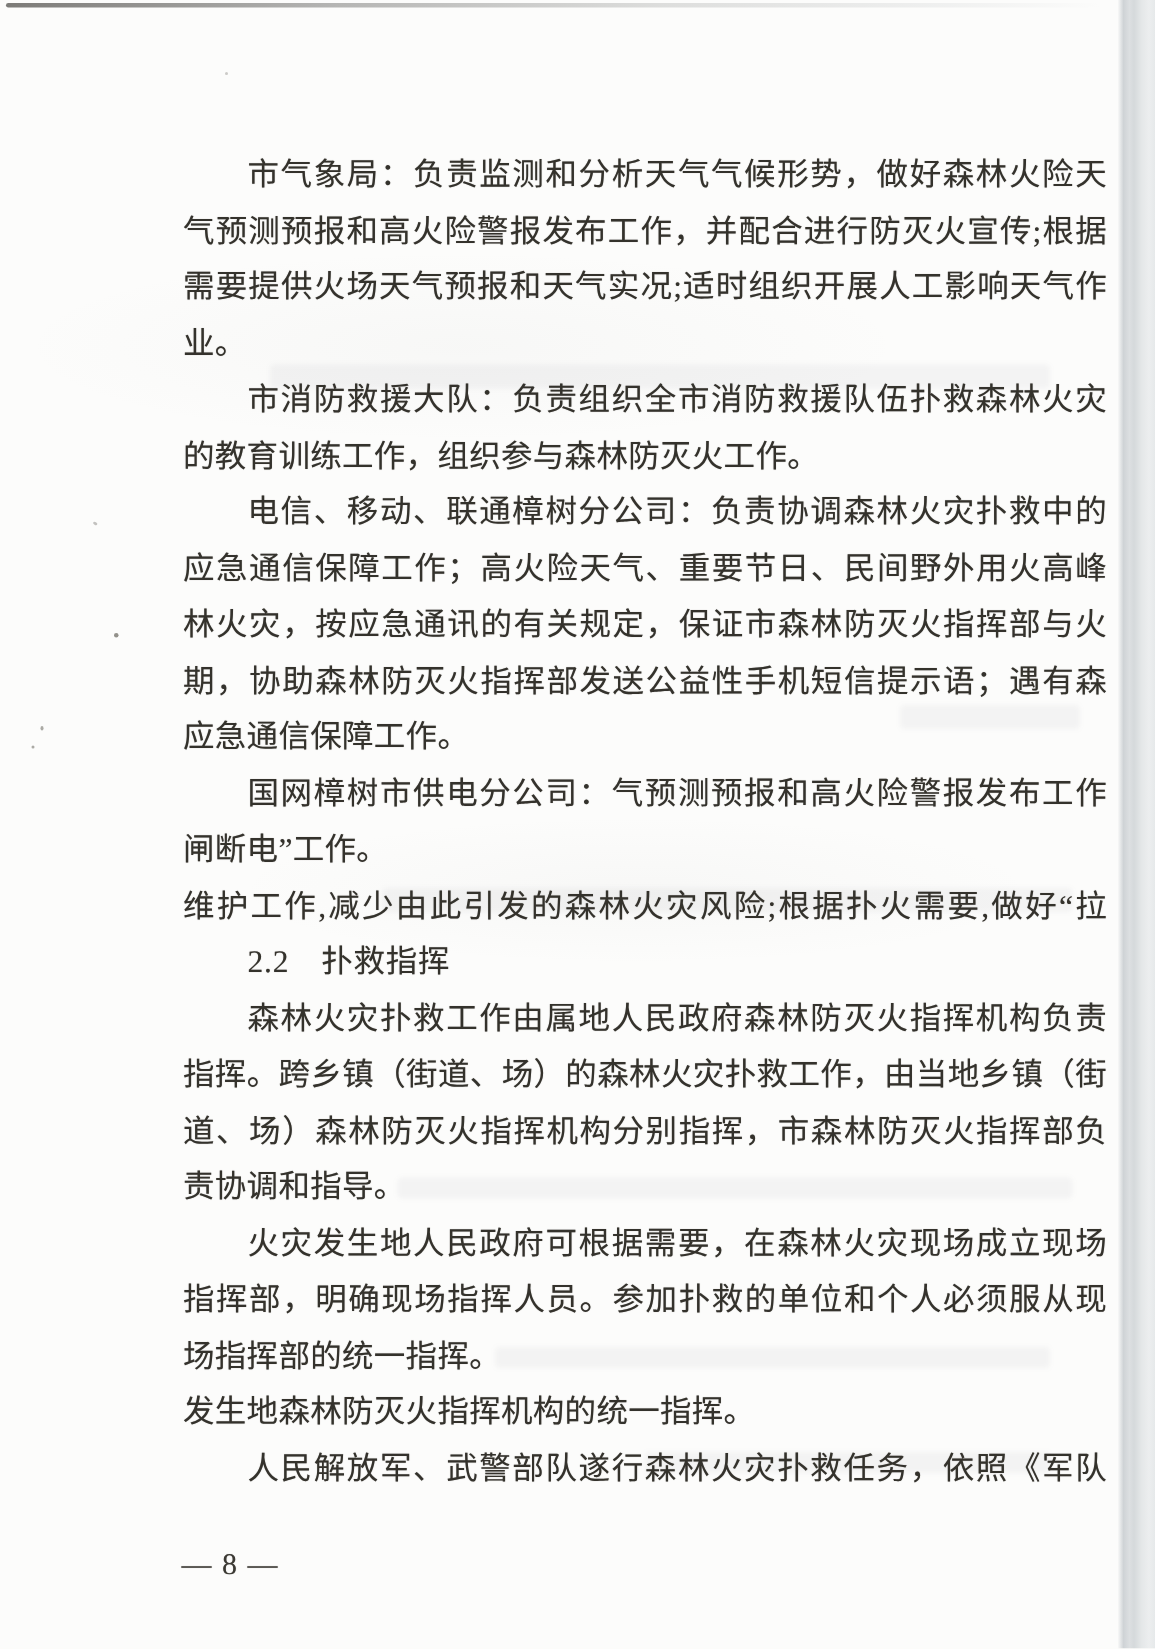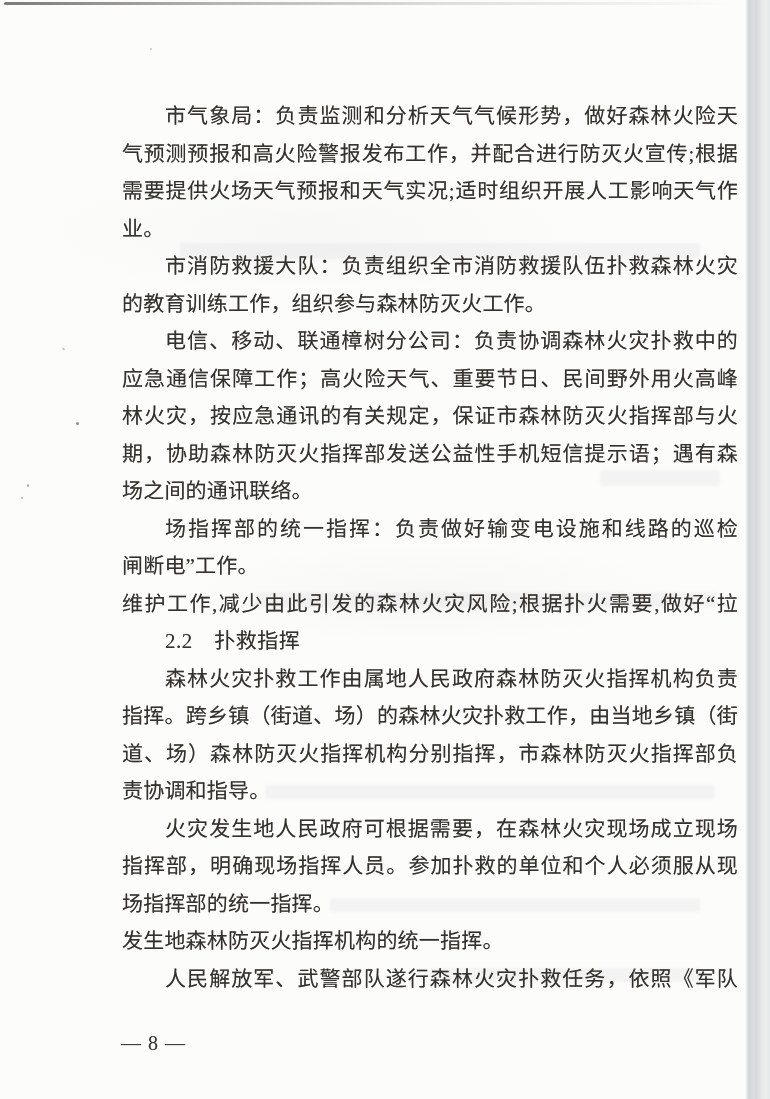--- a/index.html
+++ b/index.html
@@ -105,22 +105,22 @@
       <div class="tline first fill">市气象局：负责监测和分析天气气候形势，做好森林火险天</div>
       <div class="tline fill">气预测预报和高火险警报发布工作，并配合进行防灭火宣传;根据</div>
       <div class="tline fill">需要提供火场天气预报和天气实况;适时组织开展人工影响天气作</div>
       <div class="tline">业。</div>
       <div class="tline first fill">市消防救援大队：负责组织全市消防救援队伍扑救森林火灾</div>
       <div class="tline">的教育训练工作，组织参与森林防灭火工作。</div>
       <div class="tline first fill">电信、移动、联通樟树分公司：负责协调森林火灾扑救中的</div>
       <div class="tline fill">应急通信保障工作；高火险天气、重要节日、民间野外用火高峰</div>
       <div class="tline fill">林火灾，按应急通讯的有关规定，保证市森林防灭火指挥部与火</div>
       <div class="tline fill">期，协助森林防灭火指挥部发送公益性手机短信提示语；遇有森</div>
-      <div class="tline">场之间的通讯联络。</div>
-      <div class="tline first fill">场指挥部的统一指挥：负责做好输变电设施和线路的巡检</div>
+      <div class="tline">应急通信保障工作。</div>
+      <div class="tline first fill">国网樟树市供电分公司：气预测预报和高火险警报发布工作</div>
       <div class="tline">闸断电”工作。</div>
       <div class="tline fill">维护工作,减少由此引发的森林火灾风险;根据扑火需要,做好“拉</div>
       <div class="tline first heading">2.2　扑救指挥</div>
       <div class="tline first fill">森林火灾扑救工作由属地人民政府森林防灭火指挥机构负责</div>
       <div class="tline fill">指挥。跨乡镇（街道、场）的森林火灾扑救工作，由当地乡镇（街</div>
       <div class="tline fill">道、场）森林防灭火指挥机构分别指挥，市森林防灭火指挥部负</div>
       <div class="tline">责协调和指导。</div>
       <div class="tline first fill">火灾发生地人民政府可根据需要，在森林火灾现场成立现场</div>
       <div class="tline fill">指挥部，明确现场指挥人员。参加扑救的单位和个人必须服从现</div>
       <div class="tline">场指挥部的统一指挥。</div>

